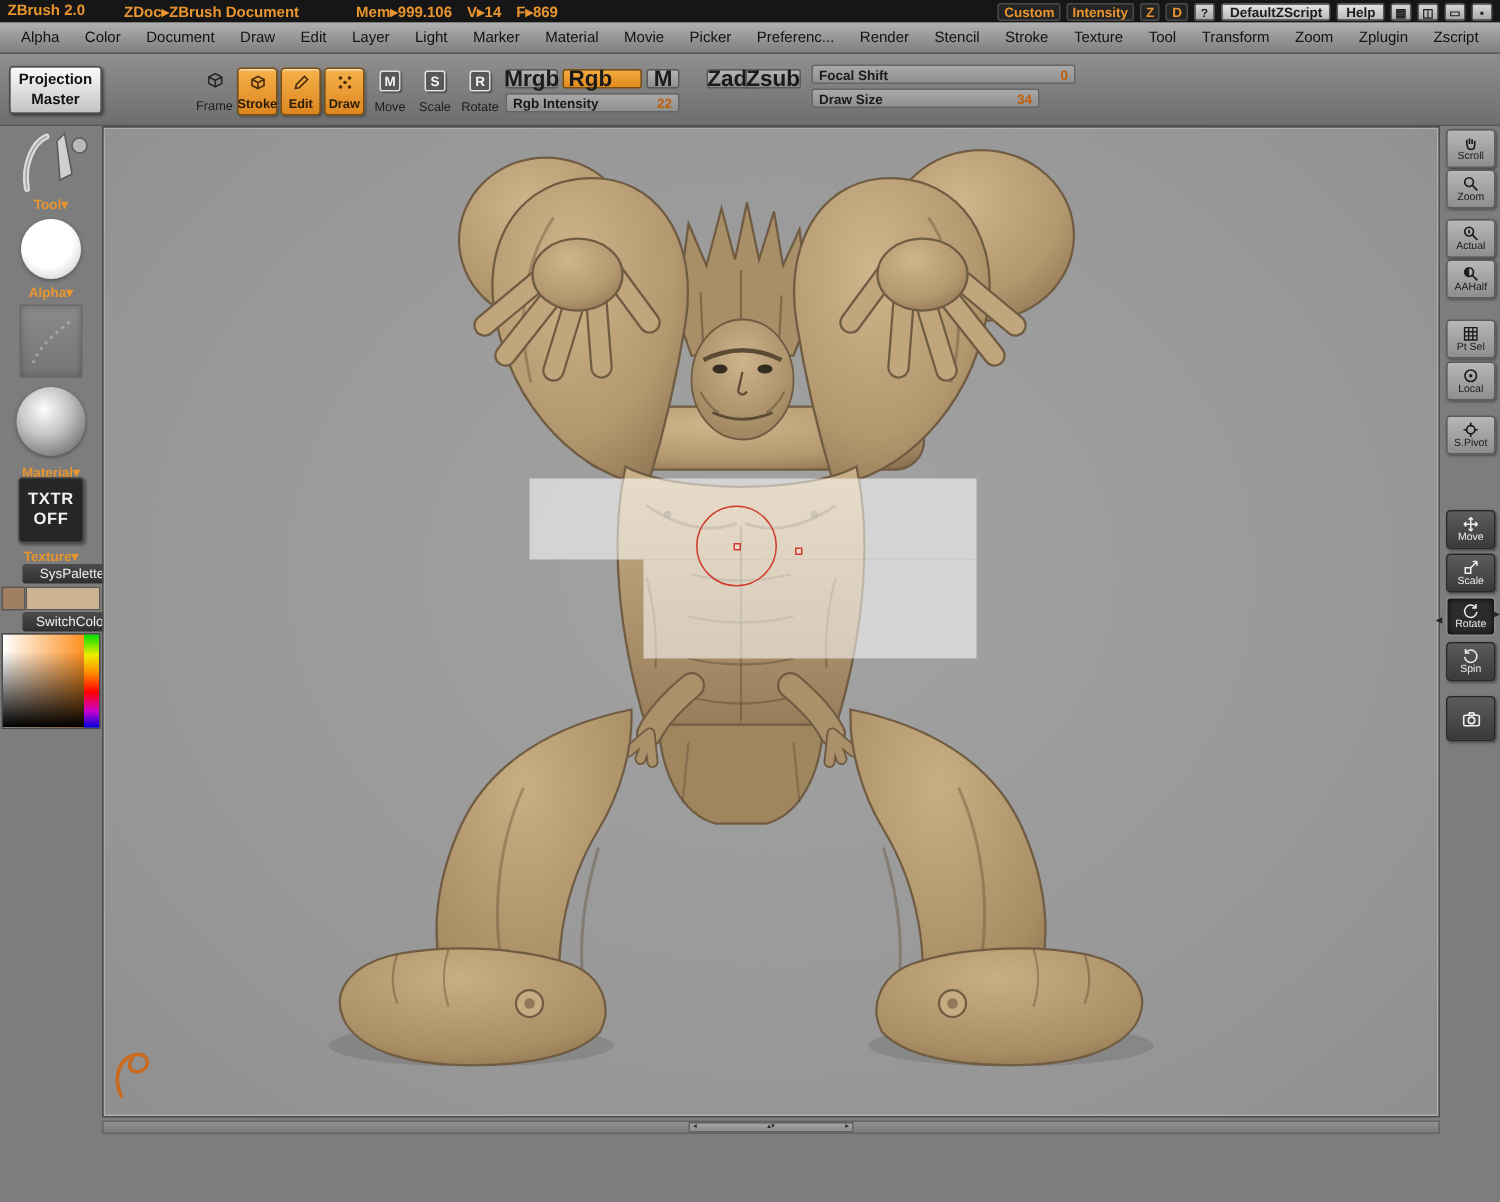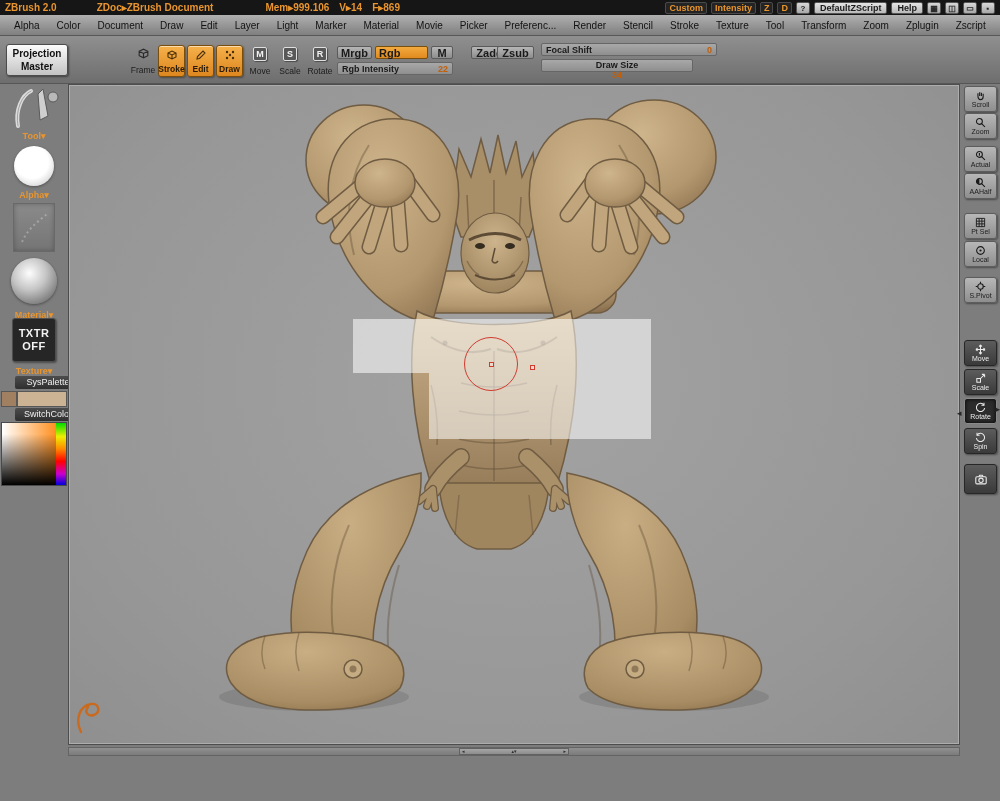--- a/index.html
+++ b/index.html
@@ -2,21 +2,21 @@
 <html><head>
 <meta charset="utf-8">
 <style>
   * { margin:0; padding:0; box-sizing:border-box; }
   html,body { width:1000px; height:801px; }
   body { font-family:"Liberation Sans", sans-serif; background:#7d7d7d; position:relative; overflow:hidden; -webkit-user-select:none; user-select:none; }
   #app { position:absolute; left:0; top:0; width:1000px; height:801px; background:#7d7d7d; }
 
   
   .titlebar { position:absolute; left:0; top:0; width:100%; height:15px; background:#161616;
-    display:flex; align-items:center; gap:24px; padding:0 5px; font-size:10px; font-weight:bold; color:#e8952f; white-space:nowrap; }
+    display:flex; align-items:center; gap:10px; padding:0 5px; font-size:10px; font-weight:bold; color:#e8952f; white-space:nowrap; }
   .tb-doc { margin-left:16px; }
   .tb-stats { display:flex; gap:10px; margin-left:28px; }
   .tb-right { margin-left:auto; display:flex; align-items:center; gap:4px; }
   .tb-chip { border:1px solid #4a4a4a; background:#242424; padding:0 3px; height:12px; line-height:11px; border-radius:2px; font-size:9px; }
   .tb-btn { background:linear-gradient(#e4e4e4,#b9b9b9); color:#1a1a1a; border:1px solid #555;
     border-radius:2px; padding:0 5px; height:12px; line-height:11px; font-size:9px; font-weight:bold; }
   .tb-win { width:14px; text-align:center; background:linear-gradient(#d8d8d8,#a8a8a8); color:#222;
     border:1px solid #555; border-radius:2px; height:12px; line-height:11px; font-size:8px; }
 
   
@@ -38,21 +38,21 @@
   .tool-btn { position:absolute; top:9px; width:27px; height:32px; border-radius:3px; border:1px solid #7a4e0d;
     background:linear-gradient(#f6b14b,#dd861f); box-shadow:inset 0 1px 0 rgba(255,255,255,.55), 1px 1px 2px rgba(0,0,0,.35);
     display:flex; flex-direction:column; align-items:center; justify-content:space-between; padding:3px 0 2px;
     font-size:8.5px; font-weight:bold; color:#2a1c06; }
   .msr-btn { position:absolute; top:9px; width:28px; height:32px; display:flex; flex-direction:column;
     align-items:center; justify-content:space-between; padding:2px 0 1px; font-size:8.5px; color:#1c1c1c; }
   .msr-key { width:14px; height:14px; border:1px solid #e0e0e0; background:#585858; color:#f2f2f2;
     font-size:9px; font-weight:bold; text-align:center; line-height:13px; border-radius:2px;
     box-shadow:1px 1px 1px rgba(0,0,0,.4); }
   .sbtn { position:absolute; height:13px; background:linear-gradient(#b6b6b6,#8d8d8d); border:1px solid #5a5a5a;
-    border-radius:2px; font-size:11px; font-weight:bold; color:#1a1a1a; display:flex; align-items:center;
+    border-radius:2px; font-size:15px; font-weight:bold; color:#1a1a1a; display:flex; align-items:center;
     justify-content:center; padding:0 3px; }
   .sbtn.orange { background:linear-gradient(#f4ab3f,#e08a1e); border-color:#7a4e0d; justify-content:flex-start; }
   .slider { position:absolute; height:13px; background:linear-gradient(#a8a8a8,#8f8f8f); border:1px solid #666;
     border-radius:2px; display:flex; align-items:center; justify-content:space-between; padding:0 4px;
     font-size:9px; font-weight:bold; color:#1a1a1a; }
   .sl-value { color:#c25f08; }
 
   
   .left-panel { position:absolute; left:0; top:84px; width:68px; bottom:0; background:#7d7d7d; }
   .plabel { position:absolute; left:0; width:68px; text-align:center; font-size:9px; font-weight:bold; color:#e8952f; }
@@ -224,21 +224,21 @@
 
     <div class="slider" style="left:337px; top:26px; width:116px;">
       <span>Rgb Intensity</span>
       <span class="sl-value">22</span>
     </div>
 
     <div class="slider" style="left:541px; top:7px; width:176px;">
       <span>Focal Shift</span>
       <span class="sl-value">0</span>
     </div>
-    <div class="slider" style="left:541px; top:23px; width:152px;flex-direction:column;">
+    <div class="slider" style="left:541px; top:23px; width:152px;">
       <span>Draw Size</span>
       <span class="sl-value">34</span>
     </div>
   </div>
 
   <div class="left-panel">
     <span style="position:absolute; left:8px; top:2px;">
       <svg width="52" height="44" viewBox="0 0 52 44">
         <path d="M10,40 C7,24 14,9 23,5" fill="none" stroke="#dcdcdc" stroke-width="4" stroke-linecap="round"></path>
         <path d="M10,40 C7,24 14,9 23,5" fill="none" stroke="#6a6a6a" stroke-width="1" stroke-linecap="round" opacity=".5"></path>

